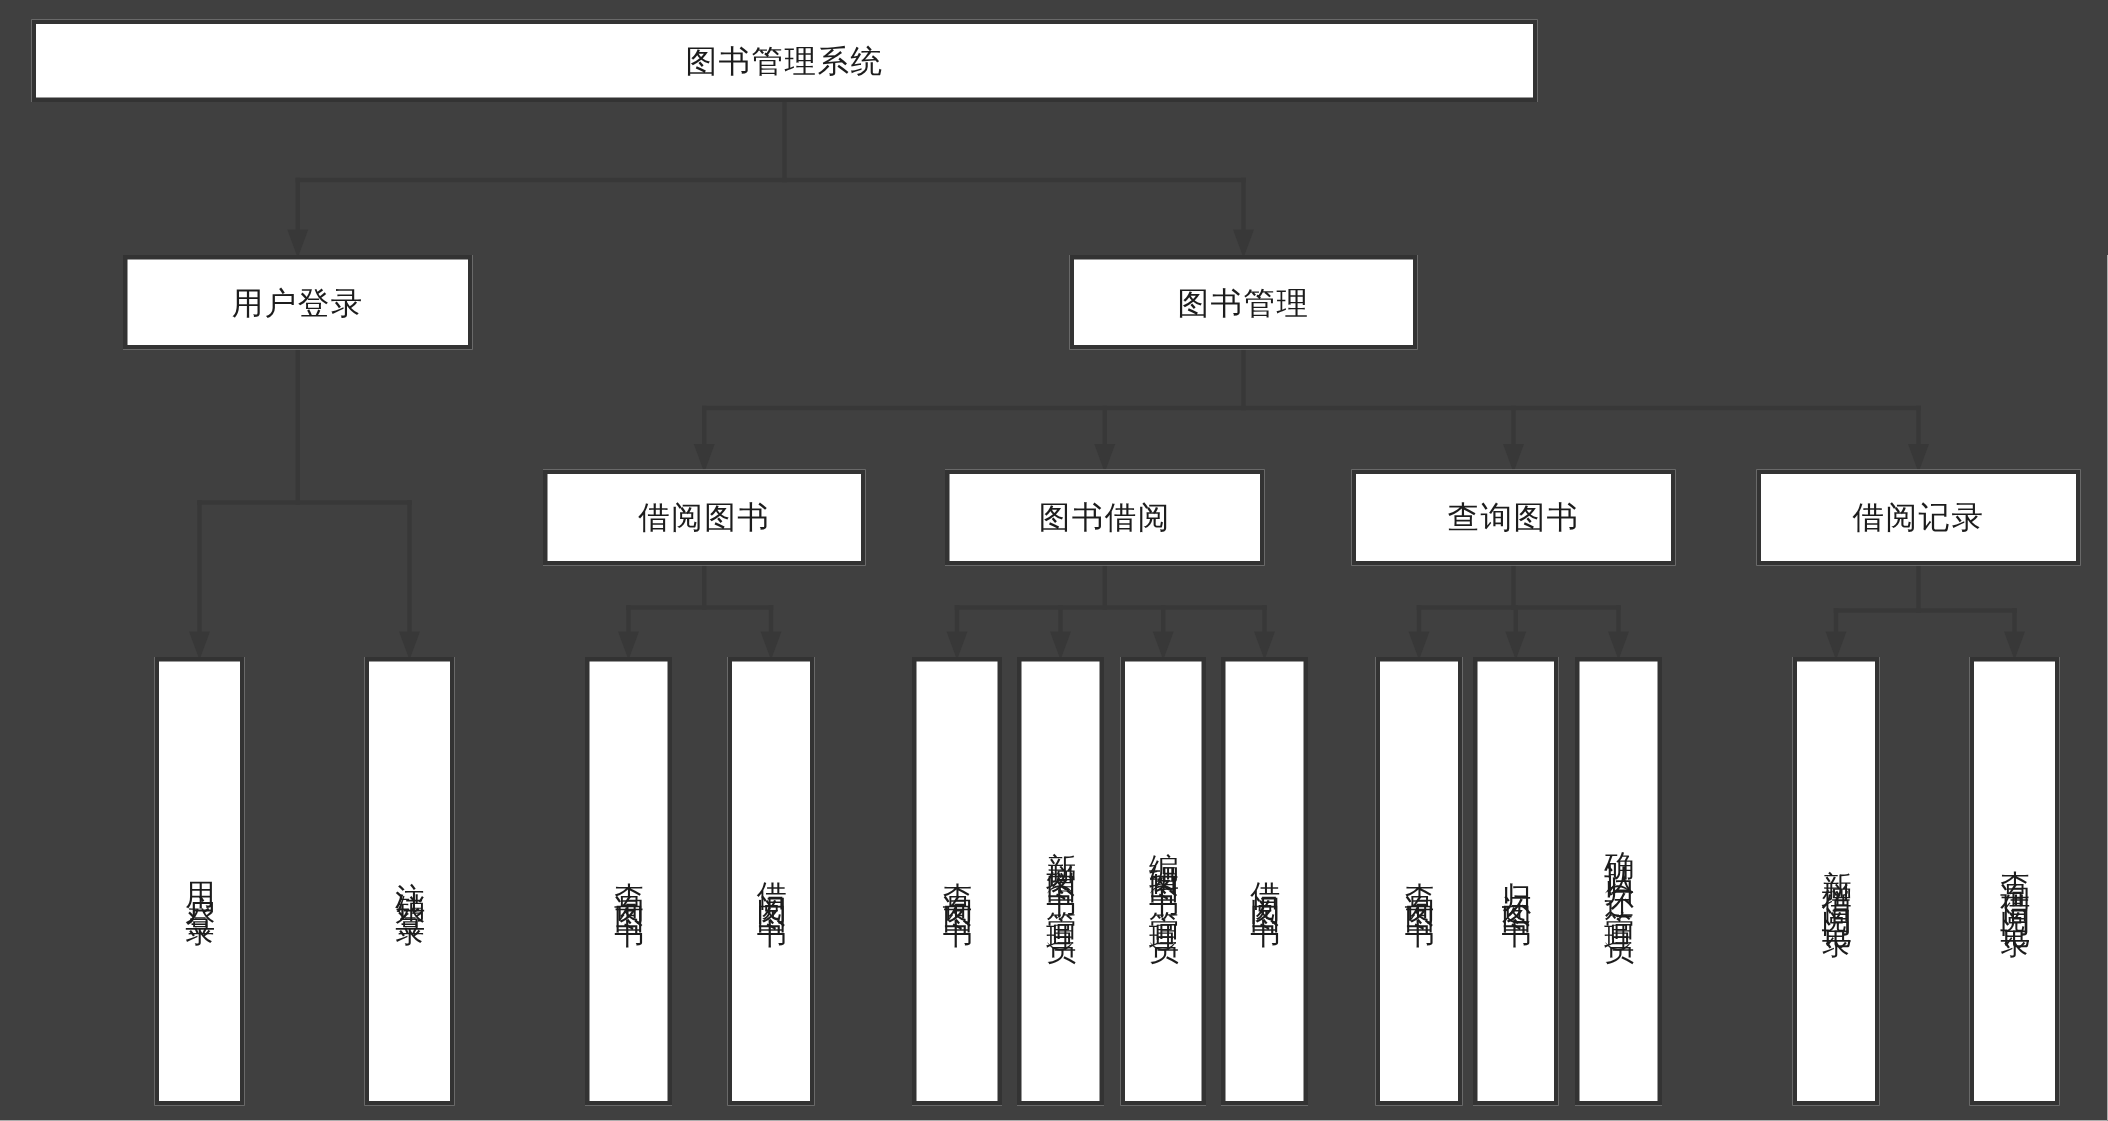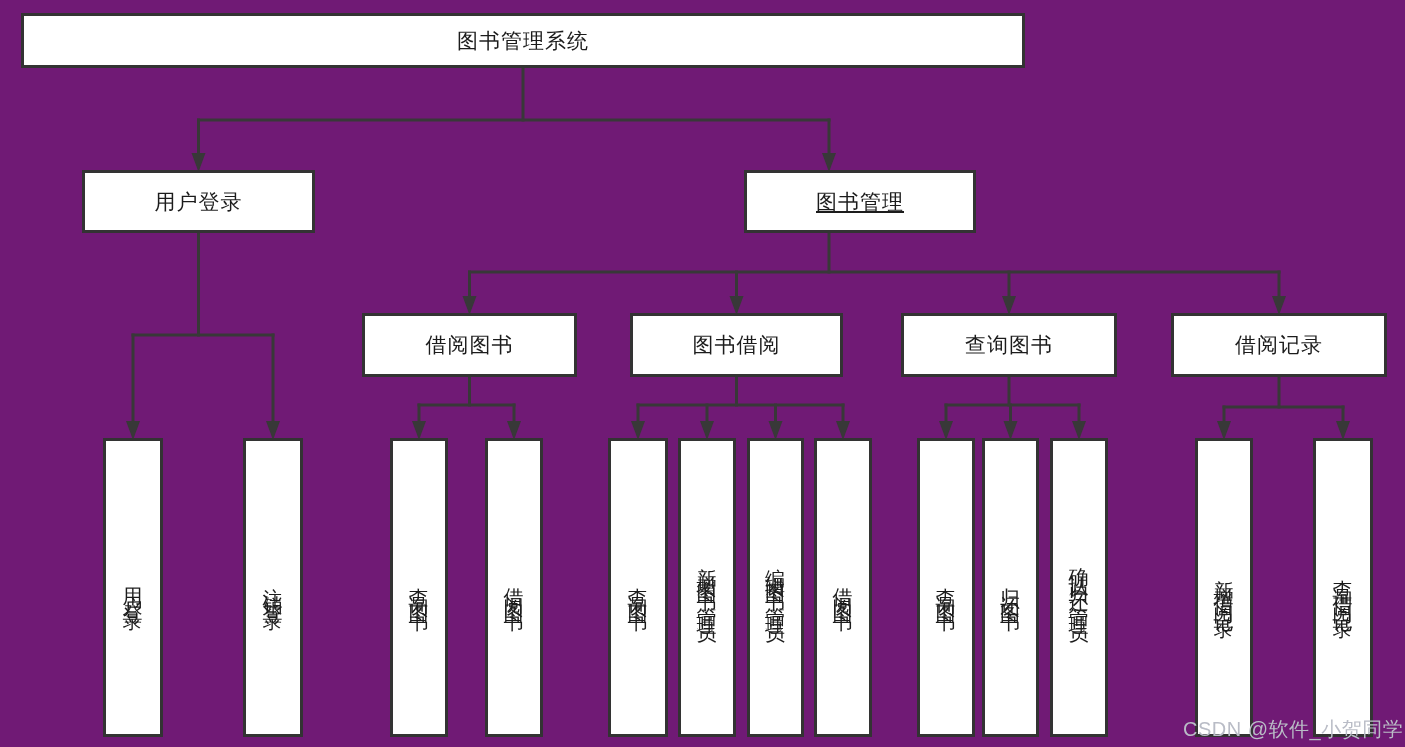--- a/index.html
+++ b/index.html
@@ -5,21 +5,21 @@
   html, body {
     margin: 0;
     padding: 0;
     background: #ffffff;
     font-family: "Liberation Sans", "DejaVu Sans", sans-serif;
   }
   #canvas {
     position: relative;
     width: 1405px;
     height: 747px;
-    background: #701a75;
+    background: #404040;
     overflow: hidden;
   }
   #connector-layer {
     position: absolute;
     left: 0;
     top: 0;
     pointer-events: none;
   }
   .node {
     position: absolute;
@@ -127,21 +127,21 @@
       </g>
     </svg>
 
   <div id="nodes">
       <div class="node horiz" style="left: 21px; top: 13px; width: 1004px; height: 55px; border-color: rgb(51, 51, 51); color: rgb(28, 28, 28);">
         <span class="label">图书管理系统</span>
       </div>
       <div class="node horiz" style="left: 82px; top: 170px; width: 233px; height: 63px; border-color: rgb(51, 51, 51); color: rgb(28, 28, 28);">
         <span class="label">用户登录</span>
       </div>
-      <div class="node horiz" style="left: 744px; top: 170px; width: 232px; height: 63px; border-color: rgb(51, 51, 51); color: rgb(28, 28, 28); text-decoration: underline;">
+      <div class="node horiz" style="left: 713px; top: 170px; width: 232px; height: 63px; border-color: rgb(51, 51, 51); color: rgb(28, 28, 28);">
         <span class="label">图书管理</span>
       </div>
       <div class="node horiz" style="left: 362px; top: 313px; width: 215px; height: 64px; border-color: rgb(51, 51, 51); color: rgb(28, 28, 28);">
         <span class="label">借阅图书</span>
       </div>
       <div class="node horiz" style="left: 630px; top: 313px; width: 213px; height: 64px; border-color: rgb(51, 51, 51); color: rgb(28, 28, 28);">
         <span class="label">图书借阅</span>
       </div>
       <div class="node horiz" style="left: 901px; top: 313px; width: 216px; height: 64px; border-color: rgb(51, 51, 51); color: rgb(28, 28, 28);">
         <span class="label">查询图书</span>
@@ -182,14 +182,13 @@
       <div class="node vert" style="left: 1050px; top: 438px; width: 58px; height: 299px; border-color: rgb(51, 51, 51); color: rgb(28, 28, 28);">
         <span class="label">确认归还（管理员）</span>
       </div>
       <div class="node vert" style="left: 1195px; top: 438px; width: 58px; height: 299px; border-color: rgb(51, 51, 51); color: rgb(28, 28, 28);">
         <span class="label">新增借阅记录</span>
       </div>
       <div class="node vert" style="left: 1313px; top: 438px; width: 60px; height: 299px; border-color: rgb(51, 51, 51); color: rgb(28, 28, 28);">
         <span class="label">查询借阅记录</span>
       </div>
     </div>
-  <div id="watermark" style="color: rgb(185, 188, 198);">CSDN @软件_小贺同学</div>
 </div>
 
 </body></html>

